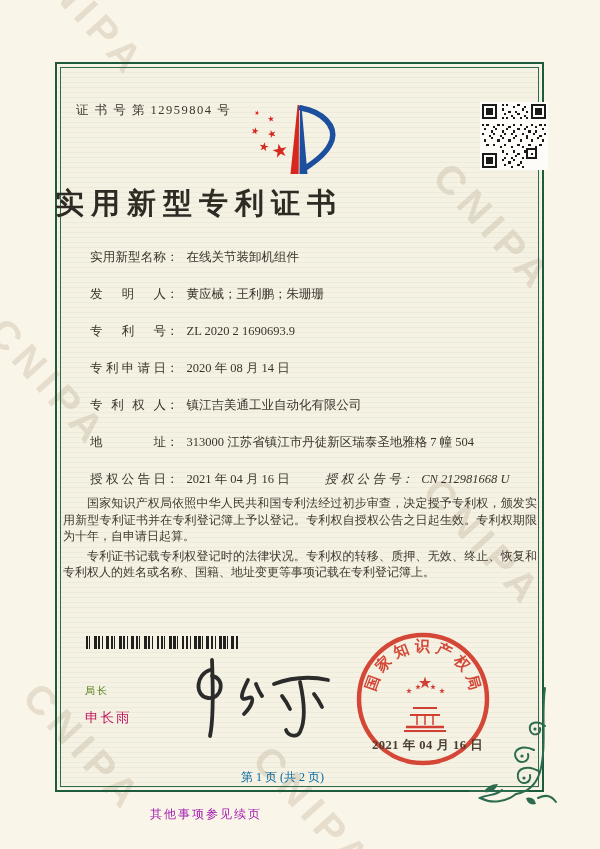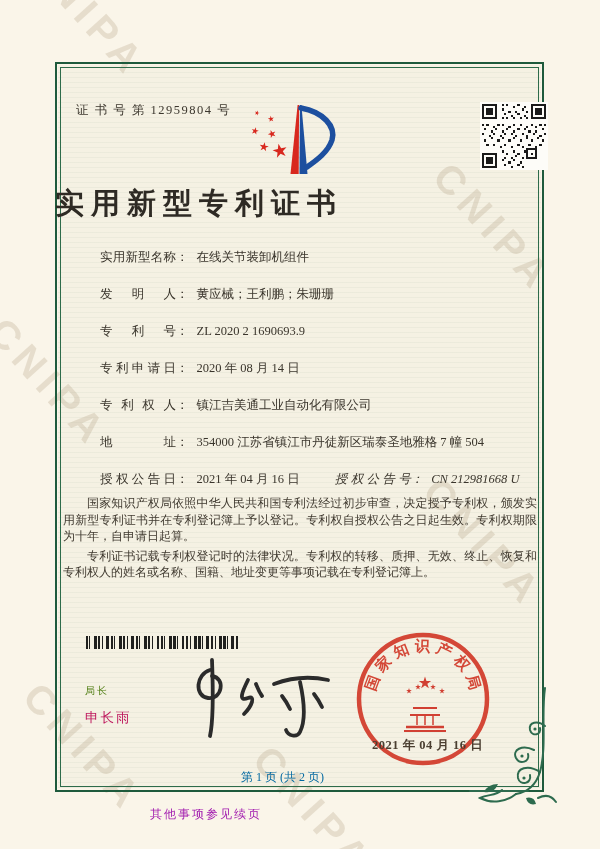--- a/index.html
+++ b/index.html
@@ -31,21 +31,21 @@
   .content{position:absolute;inset:0;z-index:3;}
   
   .cert-no{position:absolute;left:76px;top:102px;font-size:12.5px;letter-spacing:1.5px;color:#3c372e;}
   .logo{position:absolute;left:243px;top:90px;}
   .qr{position:absolute;left:480px;top:102px;width:64px;height:64px;background:#fdfcf8;padding:2px;}
   .title{
     position:absolute;left:55px;top:184px;width:485px;text-align:left;
     font-size:29px;font-weight:bold;letter-spacing:7px;color:#2e2a24;
   }
   
-  .fields{position:absolute;left:100px;top:249px;width:445px;}
+  .fields{position:absolute;left:90px;top:249px;width:445px;}
   .frow{height:23px;margin-bottom:14px;font-size:12.5px;white-space:nowrap;}
   .flabel{display:inline-block;width:76px;text-align:justify;text-align-last:justify;vertical-align:top;color:#3a352c;}
   .fcolon{display:inline-block;margin-right:8px;color:#3a352c;}
   .fvalue{color:#3a352c;}
   .frow.double .pair{display:inline-block;}
   .frow.double .pair.second{margin-left:32px;font-style:italic;}
   
   .paras{position:absolute;left:63px;top:495px;width:474px;font-size:12px;line-height:16.5px;
     text-align:justify;color:#403a30;}
   .paras p{margin:0 0 3px 0;text-indent:2em;}
@@ -137,21 +137,21 @@
       <div class="frow">
         <span class="flabel">专利号</span><span class="fcolon">：</span><span class="fvalue">ZL 2020 2 1690693.9</span>
       </div>
       <div class="frow">
         <span class="flabel">专利申请日</span><span class="fcolon">：</span><span class="fvalue">2020 年 08 月 14 日</span>
       </div>
       <div class="frow">
         <span class="flabel">专利权人</span><span class="fcolon">：</span><span class="fvalue">镇江吉美通工业自动化有限公司</span>
       </div>
       <div class="frow">
-        <span class="flabel">地址</span><span class="fcolon">：</span><span class="fvalue">354000 江苏省镇江市丹徒新区瑞泰圣地雅格 7 幢 504</span>
+        <span class="flabel">地址</span><span class="fcolon">：</span><span class="fvalue">313000 江苏省镇江市丹徒新区瑞泰圣地雅格 7 幢 504</span>
       </div>
       <div class="frow double">
         <span class="pair">
           <span class="flabel">授权公告日</span><span class="fcolon">：</span><span class="fvalue">2021 年 04 月 16 日</span>
         </span>
         <span class="pair second">
           <span class="flabel">授权公告号</span><span class="fcolon">：</span><span class="fvalue">CN 212981668 U</span>
         </span>
       </div>
     </div>

